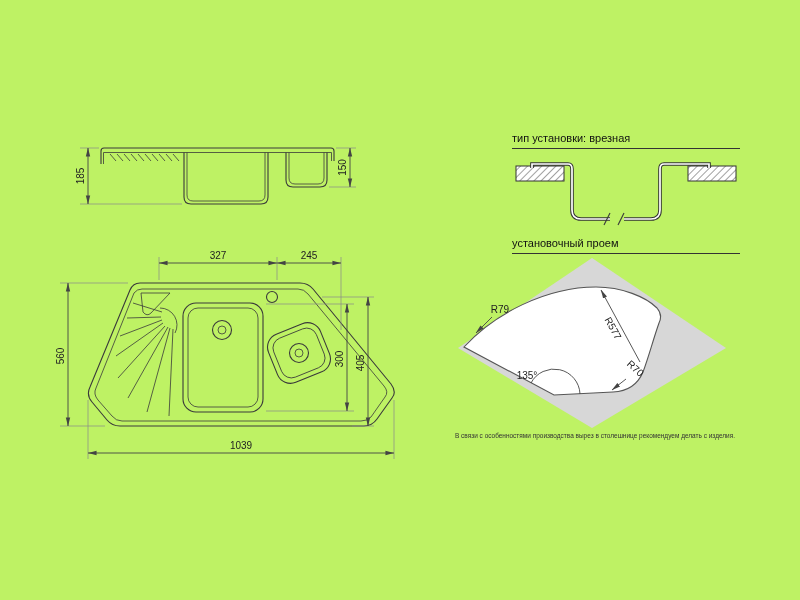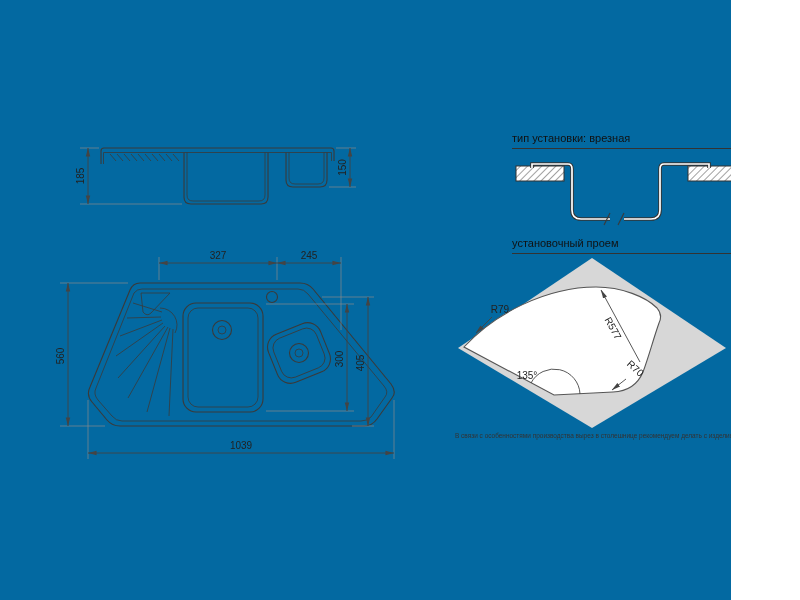--- a/index.html
+++ b/index.html
@@ -1,16 +1,16 @@
 <!DOCTYPE html>
 <html><head>
 <meta charset="utf-8">
 <style>
   html,body { margin:0; padding:0; background:#ffffff; }
-  .page { width:731px; height:600px; background:#0369a1; position:relative; overflow:hidden; }
+  .page { width:800px; height:600px; background:#bef264; position:relative; overflow:hidden; }
   svg { display:block; }
   .ln   { fill:none; stroke:#3a3a3a; stroke-width:1.1; }
   .thin { fill:none; stroke:#3a3a3a; stroke-width:0.8; }
   .ext  { stroke:#8a8a8a; stroke-width:0.7; fill:none; }
   .dim  { stroke:#444444; stroke-width:0.9; fill:none; }
   .lead { stroke:#444444; stroke-width:0.9; fill:none; }
   .rule { stroke:#333333; stroke-width:1; }
   .dimtxt { font-family:"Liberation Sans","DejaVu Sans",sans-serif; font-size:10px; fill:#222; }
   .title  { font-family:"Liberation Sans","DejaVu Sans",sans-serif; font-size:11px; fill:#111; }
   .note   { font-family:"Liberation Sans","DejaVu Sans",sans-serif; font-size:6.8px; fill:#333; }

